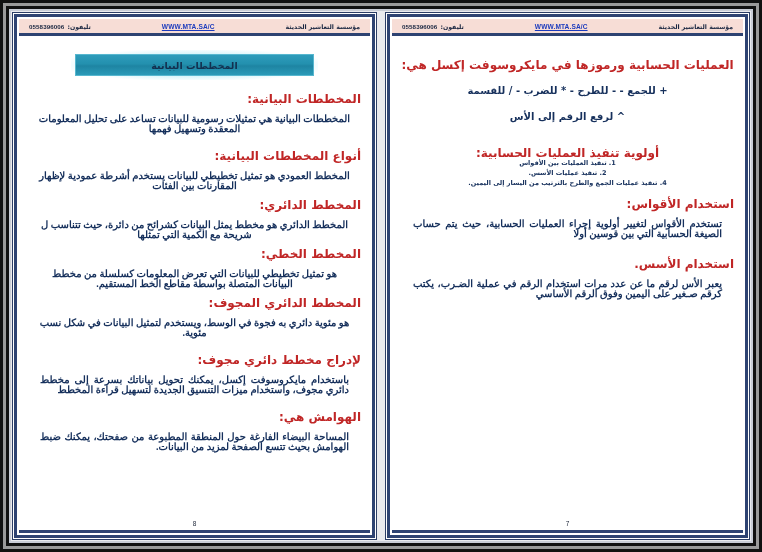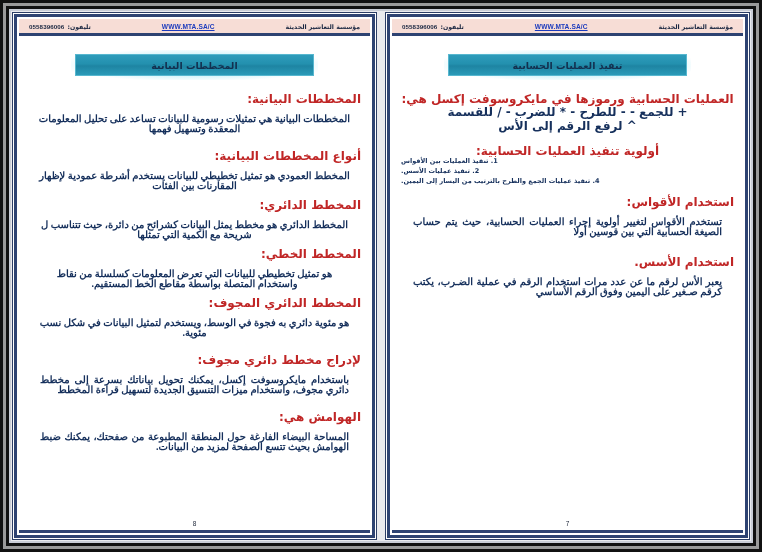--- a/index.html
+++ b/index.html
@@ -158,38 +158,38 @@
     margin: 10px;
     text-align: justify;
     text-align-last: center;
     font-family: Liberation Serif, serif;
   }
   .para.center { text-align: center; text-align-last: center; }
   .heading.center { text-align: center; }
 
   .ops-line {
     color: #16305c;
-    font-size: 12px;
+    font-size: 10px;
     font-weight: bold;
     line-height: 9.5px;
-    margin: 4px;
+    margin: 16px;
     text-align: center;
   }
 
   .numlist {
     margin: 0;
     padding: 0;
     list-style: none;
   }
   .numlist li {
     color: #16305c;
     font-size: 6.5px;
     font-weight: bold;
     line-height: 10px;
-    text-align: left;
+    text-align: center;
   }
 
   .just-wide {
     text-align: justify;
     text-align-last: right;
     padding: 0 2px;
   }
 
   
   .page-number {
@@ -225,25 +225,20 @@
           <span>مؤسسة التعاشير الحديثة</span>
           <a class="hdr-site" href="#">WWW.MTA.SA/C</a>
           <span class="hdr-phone-wrap">
             <span>تليفون:</span>
             <span class="hdr-phone-num">0558396006</span>
           </span>
         </div>
 
         <div class="page-body">
 
-          <div class="title-glow">
-            <div class="title-banner">
-              <span class="title-text">تنفيذ العمليات الحسابية</span>
-            </div>
-          </div>
 
           <div class="content">
 
             <p class="heading center">العمليات الحسابية ورموزها في مايكروسوفت إكسل هي:</p>
             <p class="ops-line">+ للجمع -  - للطرح  -  * للضرب  - / للقسمة</p>
             <p class="ops-line">^ لرفع الرقم إلى الأس</p>
 
             <div class="spacer-md"></div>
 
             <p class="heading center">أولوية تنفيذ العمليات الحسابية:</p>
@@ -300,21 +295,21 @@
             <div class="spacer-sm"></div>
 
             <p class="heading">أنواع المخططات البيانية:</p>
 
             <p class="para center">المخطط العمودي هو تمثيل تخطيطي للبيانات يستخدم أشرطة عمودية لإظهار المقارنات بين الفئات</p>
 
             <p class="heading">المخطط الدائري:</p>
             <p class="para center">المخطط الدائري هو مخطط يمثل البيانات كشرائح من دائرة، حيث تتناسب ل شريحة مع الكمية التي تمثلها</p>
 
             <p class="heading">المخطط الخطي:</p>
-            <p class="para center">هو تمثيل تخطيطي للبيانات التي تعرض المعلومات كسلسلة من نقاط واستخدام المتصلة بواسطة مقاطع الخط المستقيم.</p>
+            <p class="para center">هو تمثيل تخطيطي للبيانات التي تعرض المعلومات كسلسلة من مخطط البيانات المتصلة بواسطة مقاطع الخط المستقيم.</p>
 
             <p class="heading">المخطط الدائري المجوف:</p>
             <p class="para center">هو مئوية دائري به فجوة في الوسط، ويستخدم لتمثيل البيانات في شكل نسب مئوية.</p>
 
             <div class="spacer-sm"></div>
 
             <p class="heading">لإدراج مخطط دائري مجوف:</p>
             <p class="para just-wide">باستخدام مايكروسوفت إكسل، يمكنك تحويل بياناتك بسرعة إلى مخطط دائري مجوف، واستخدام ميزات التنسيق الجديدة لتسهيل قراءة المخطط</p>
 
             <div class="spacer-sm"></div>

